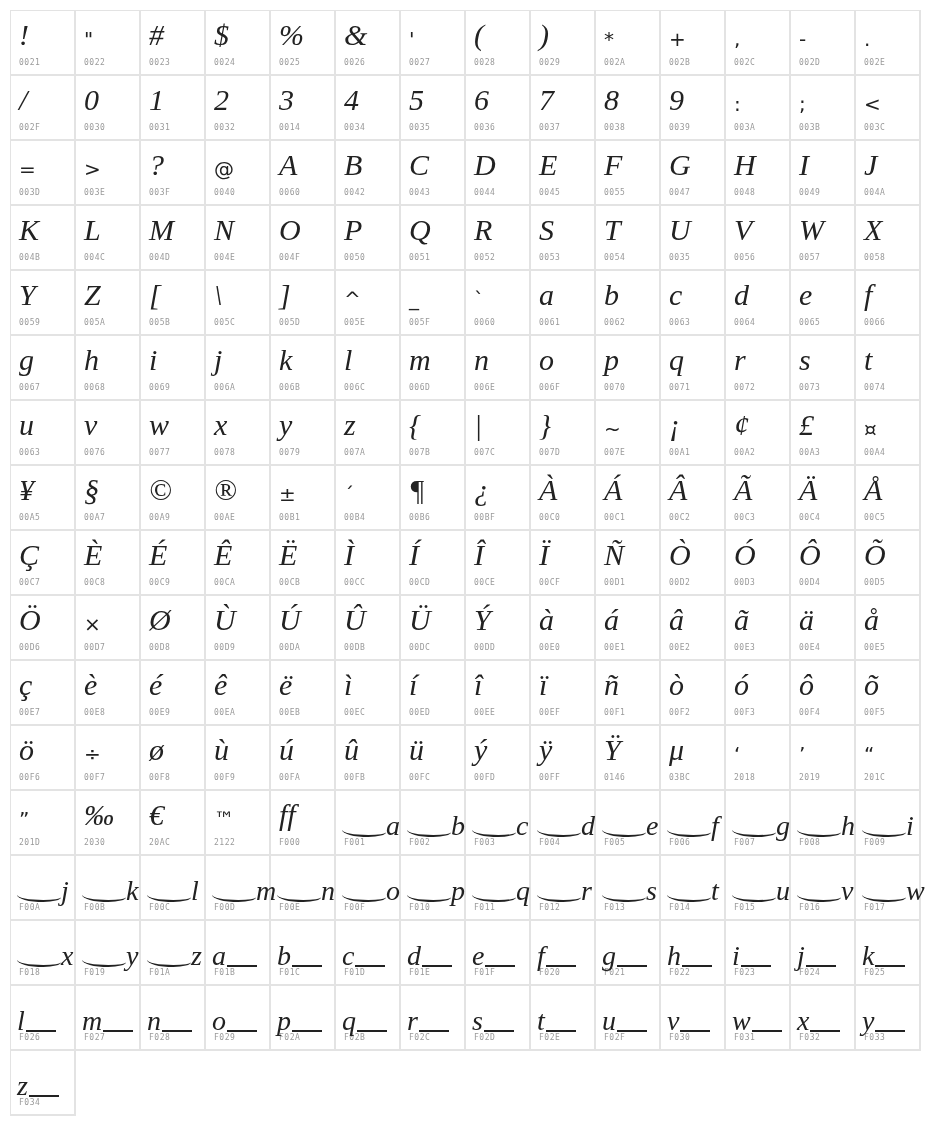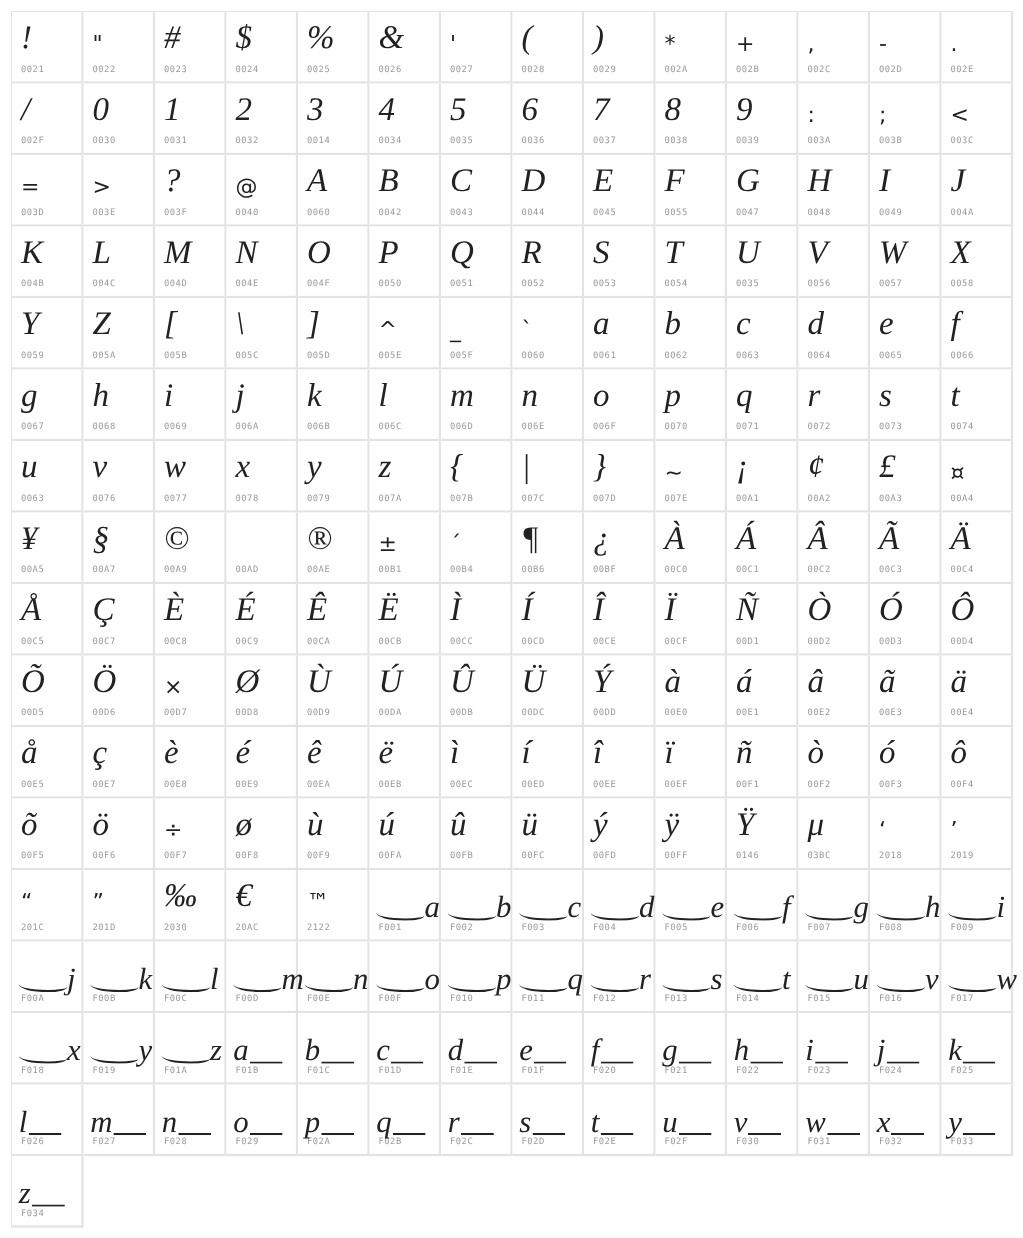--- a/index.html
+++ b/index.html
@@ -495,24 +495,20 @@
     </div>
     <div class="glyph-cell">
       <span class="glyph-char">§</span>
       <span class="glyph-code">00A7</span>
     </div>
     <div class="glyph-cell">
       <span class="glyph-char">©</span>
       <span class="glyph-code">00A9</span>
     </div>
     <div class="glyph-cell">
-      <span class="glyph-char"></span>
-      <span class="glyph-code">00AD</span>
-    </div>
-    <div class="glyph-cell">
       <span class="glyph-char">®</span>
       <span class="glyph-code">00AE</span>
     </div>
     <div class="glyph-cell">
       <span class="glyph-char small">±</span>
       <span class="glyph-code">00B1</span>
     </div>
     <div class="glyph-cell">
       <span class="glyph-char small">´</span>
       <span class="glyph-code">00B4</span>
@@ -781,20 +777,24 @@
       <span class="glyph-char">‰</span>
       <span class="glyph-code">2030</span>
     </div>
     <div class="glyph-cell">
       <span class="glyph-char">€</span>
       <span class="glyph-code">20AC</span>
     </div>
     <div class="glyph-cell">
       <span class="glyph-char small">™</span>
       <span class="glyph-code">2122</span>
+    </div>
+    <div class="glyph-cell">
+      <span class="glyph-char">ff</span>
+      <span class="glyph-code">F000</span>
     </div>
     <div class="glyph-cell">
       <div class="swash">
         <span class="swash-line"></span>
         <span class="swash-letter">a</span>
       </div>
       <span class="glyph-code">F001</span>
     </div>
     <div class="glyph-cell">
       <div class="swash">

